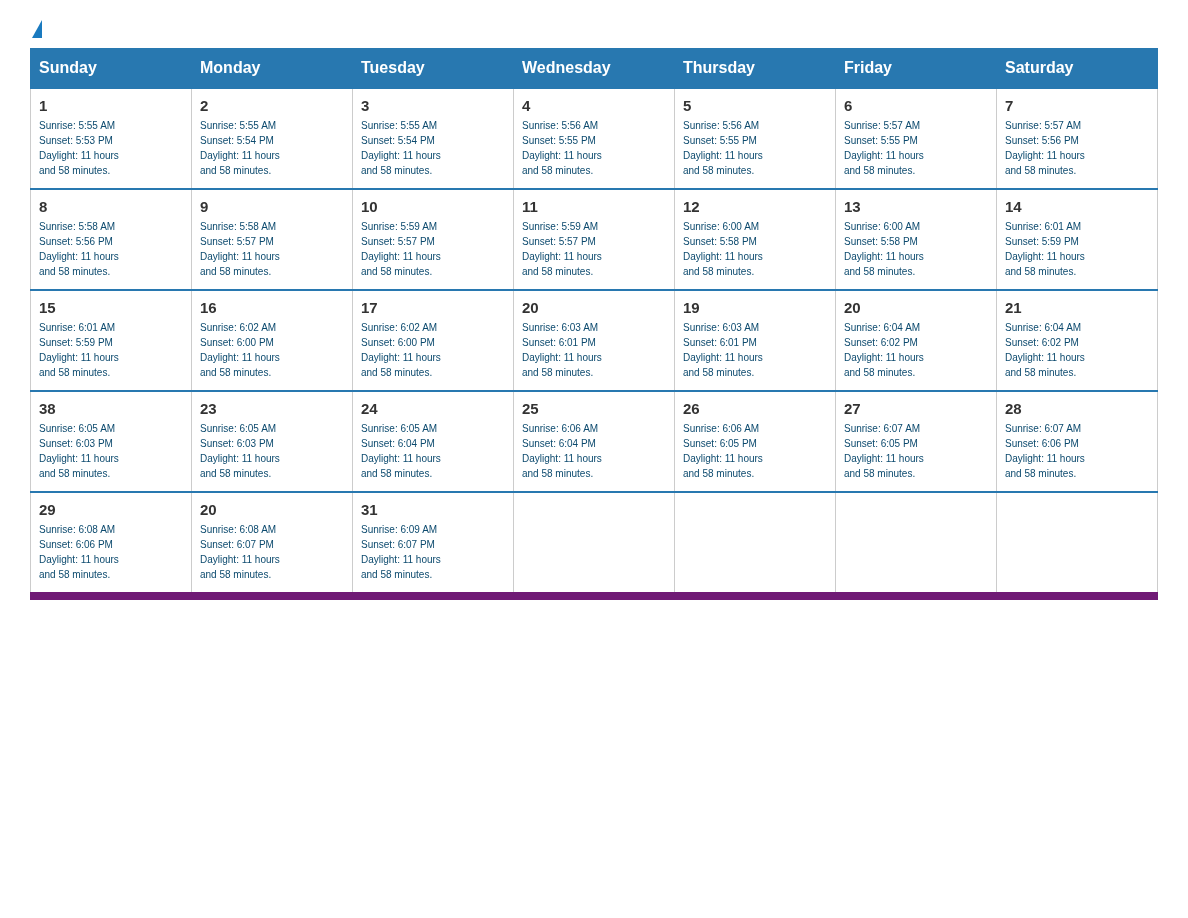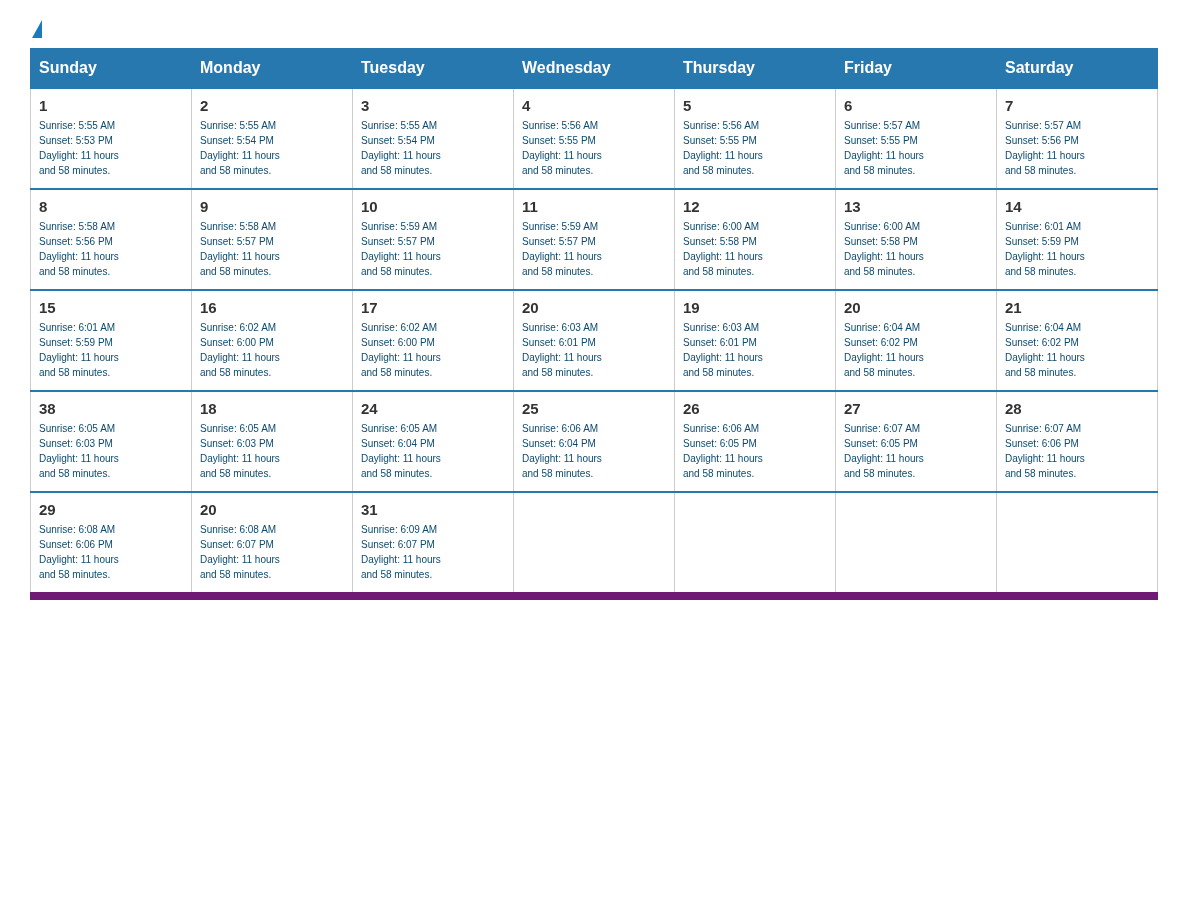--- a/index.html
+++ b/index.html
@@ -219,21 +219,21 @@
           <span class="day-num">21</span>
           <div class="day-info">Sunrise: 6:04 AM<br>Sunset: 6:02 PM<br>Daylight: 11 hours<br>and 58 minutes.</div>
         </td>
       </tr>
       <tr>
         <td>
           <span class="day-num">38</span>
           <div class="day-info">Sunrise: 6:05 AM<br>Sunset: 6:03 PM<br>Daylight: 11 hours<br>and 58 minutes.</div>
         </td>
         <td>
-          <span class="day-num">18</span>
+          <span class="day-num">23</span>
           <div class="day-info">Sunrise: 6:05 AM<br>Sunset: 6:03 PM<br>Daylight: 11 hours<br>and 58 minutes.</div>
         </td>
         <td>
           <span class="day-num">24</span>
           <div class="day-info">Sunrise: 6:05 AM<br>Sunset: 6:04 PM<br>Daylight: 11 hours<br>and 58 minutes.</div>
         </td>
         <td>
           <span class="day-num">25</span>
           <div class="day-info">Sunrise: 6:06 AM<br>Sunset: 6:04 PM<br>Daylight: 11 hours<br>and 58 minutes.</div>
         </td>

